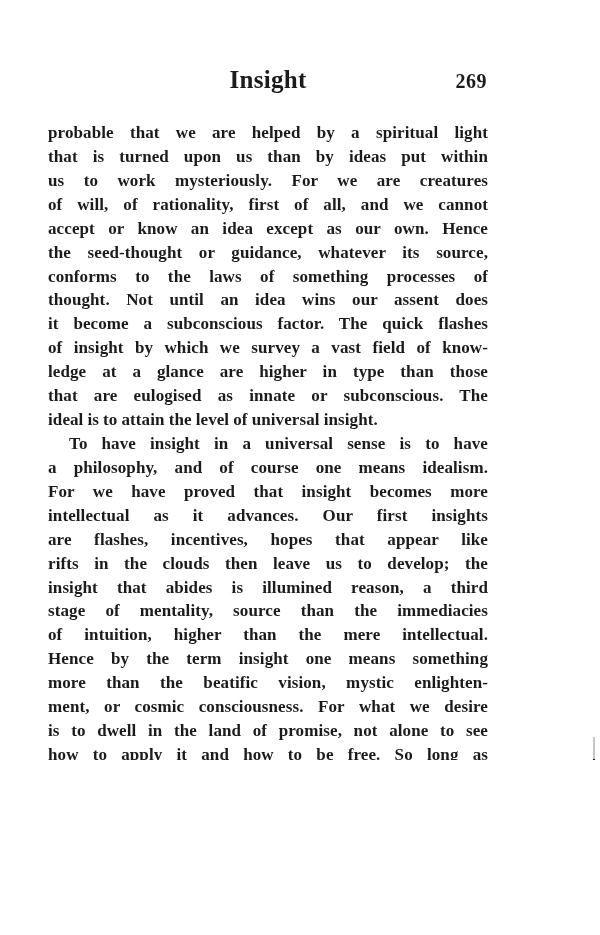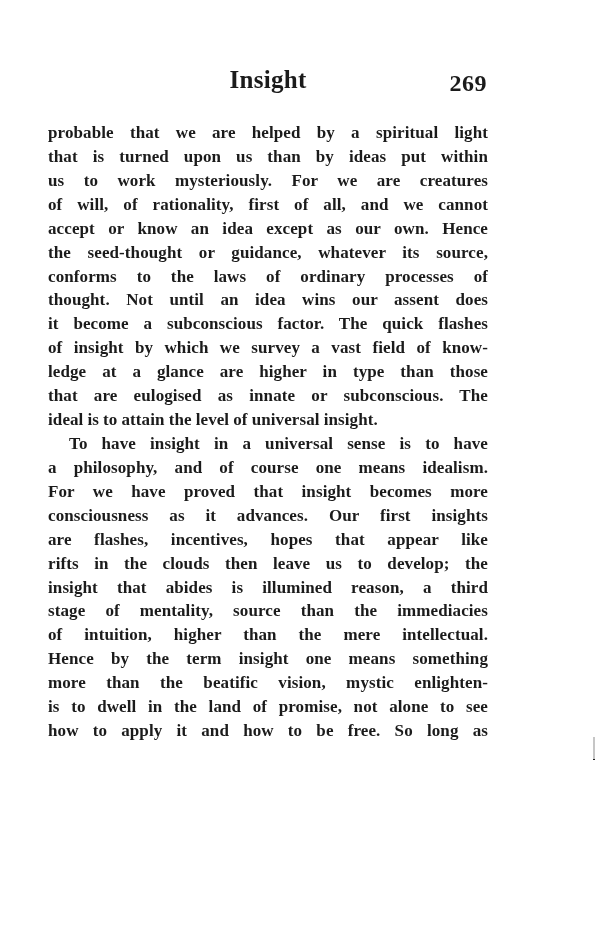--- a/index.html
+++ b/index.html
@@ -33,21 +33,21 @@
     top:0;
     text-align:center;
     font-size:25px;
     font-weight:700;
     letter-spacing:0.3px;
   }
   .folio{
     position:absolute;
     right:1px;
     top:4px;
-    font-size:24px;
+    font-size:20px;
     font-weight:700;
     letter-spacing:0.5px;
   }
   
   .text-block{
     position:absolute;
     left:48px;
     top:121px;
     width:440px;
     font-size:17px;
@@ -97,40 +97,41 @@
   </header>
 
   <main class="text-block" id="paragraphs-root">
       <div class="paragraph">
         <div class="line">probable that we are helped by a spiritual light</div>
         <div class="line">that is turned upon us than by ideas put within</div>
         <div class="line">us to work mysteriously. For we are creatures</div>
         <div class="line">of will, of rationality, first of all, and we cannot</div>
         <div class="line">accept or know an idea except as our own. Hence</div>
         <div class="line">the seed-thought or guidance, whatever its source,</div>
-        <div class="line">conforms to the laws of ordinary processes of</div>
+        <div class="line">conforms to the laws of something processes of</div>
         <div class="line">thought. Not until an idea wins our assent does</div>
         <div class="line">it become a subconscious factor. The quick flashes</div>
         <div class="line">of insight by which we survey a vast field of know-</div>
         <div class="line">ledge at a glance are higher in type than those</div>
         <div class="line">that are eulogised as innate or subconscious. The</div>
         <div class="line para-end">ideal is to attain the level of universal insight.</div>
       </div>
       <div class="paragraph">
         <div class="line indent">To have insight in a universal sense is to have</div>
         <div class="line">a philosophy, and of course one means idealism.</div>
         <div class="line">For we have proved that insight becomes more</div>
-        <div class="line">consciousness as it advances. Our first insights</div>
+        <div class="line">intellectual as it advances. Our first insights</div>
         <div class="line">are flashes, incentives, hopes that appear like</div>
         <div class="line">rifts in the clouds then leave us to develop; the</div>
         <div class="line">insight that abides is illumined reason, a third</div>
         <div class="line">stage of mentality, source than the immediacies</div>
         <div class="line">of intuition, higher than the mere intellectual.</div>
         <div class="line">Hence by the term insight one means something</div>
         <div class="line">more than the beatific vision, mystic enlighten-</div>
+        <div class="line">ment, or cosmic consciousness. For what we desire</div>
         <div class="line">is to dwell in the land of promise, not alone to see</div>
         <div class="line">how to apply it and how to be free. So long as</div>
       </div>
     </main>
 
   <div class="scan-line"></div>
 
 </div>
 
 </body></html>

